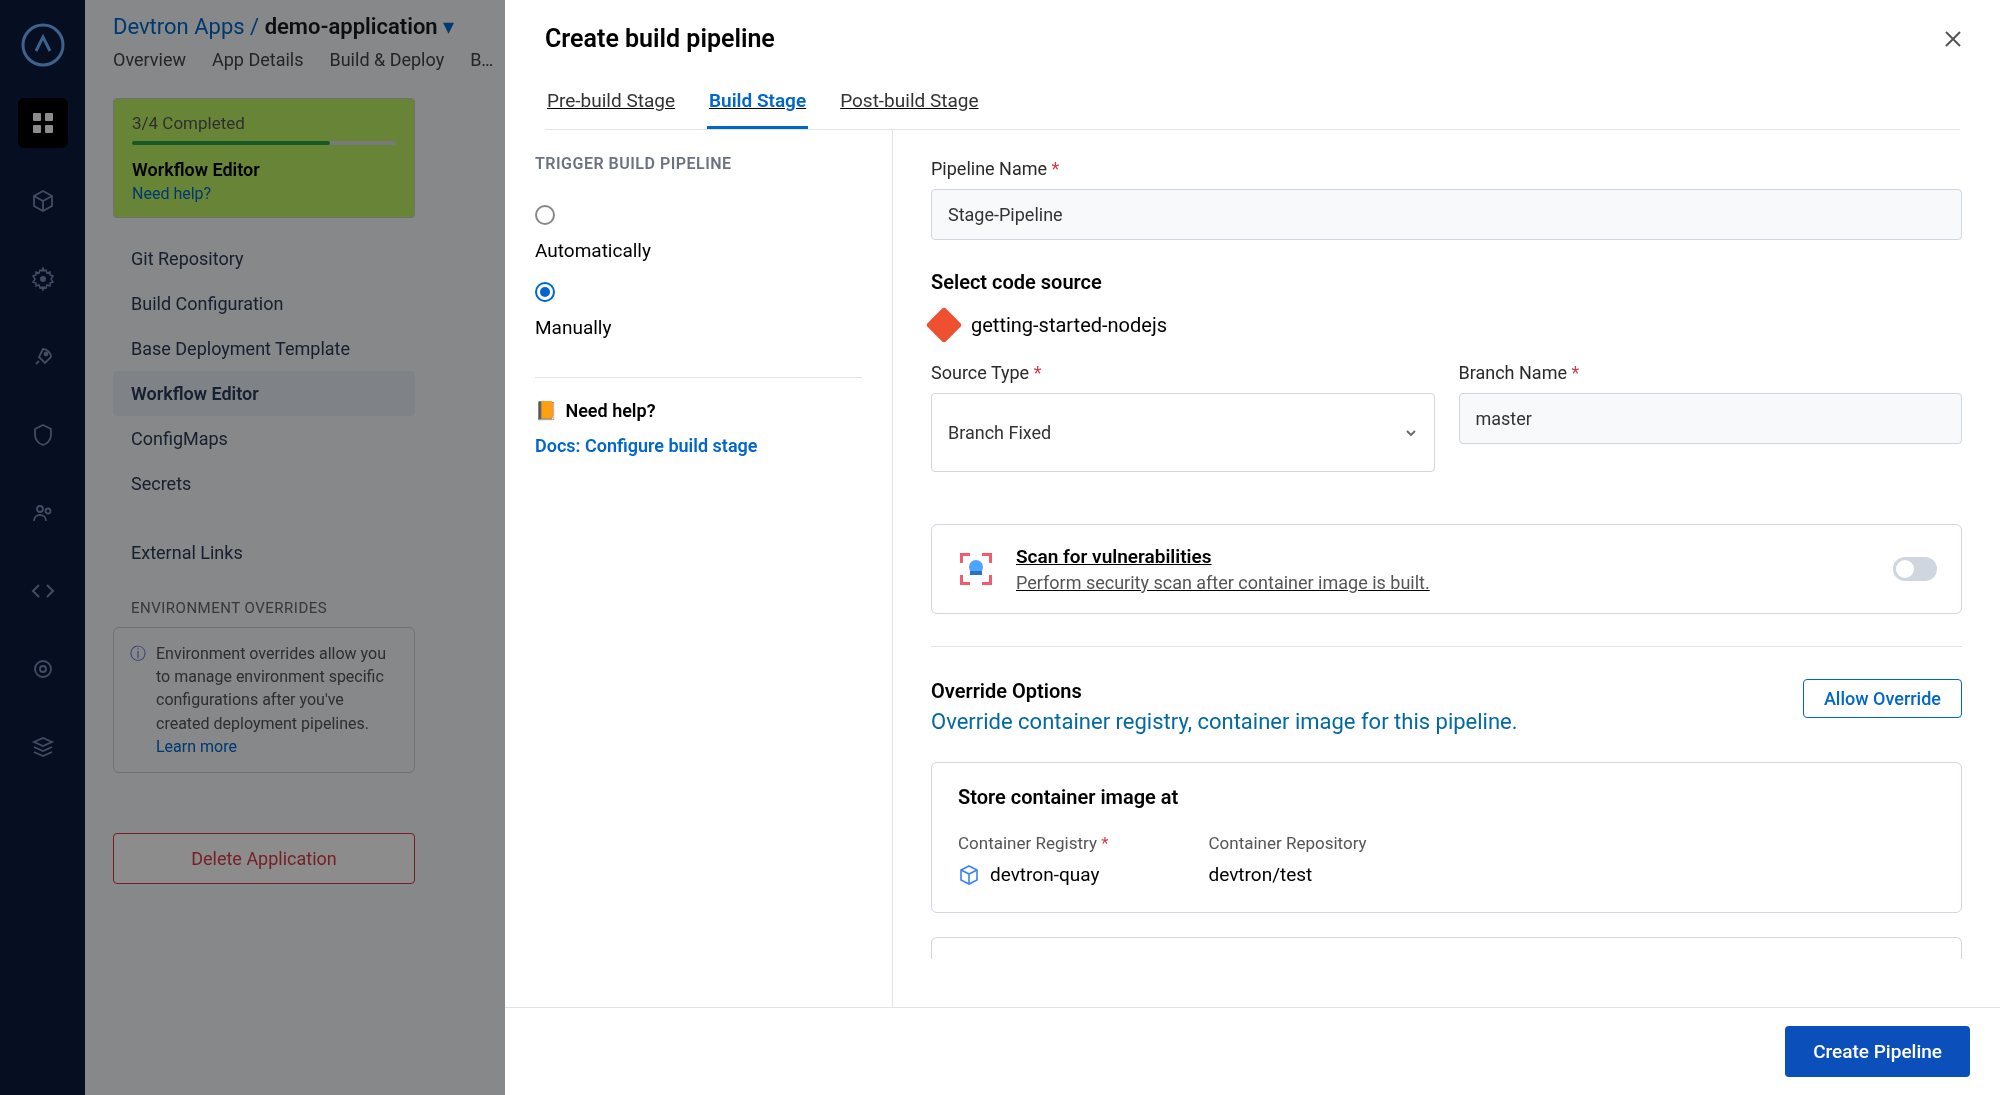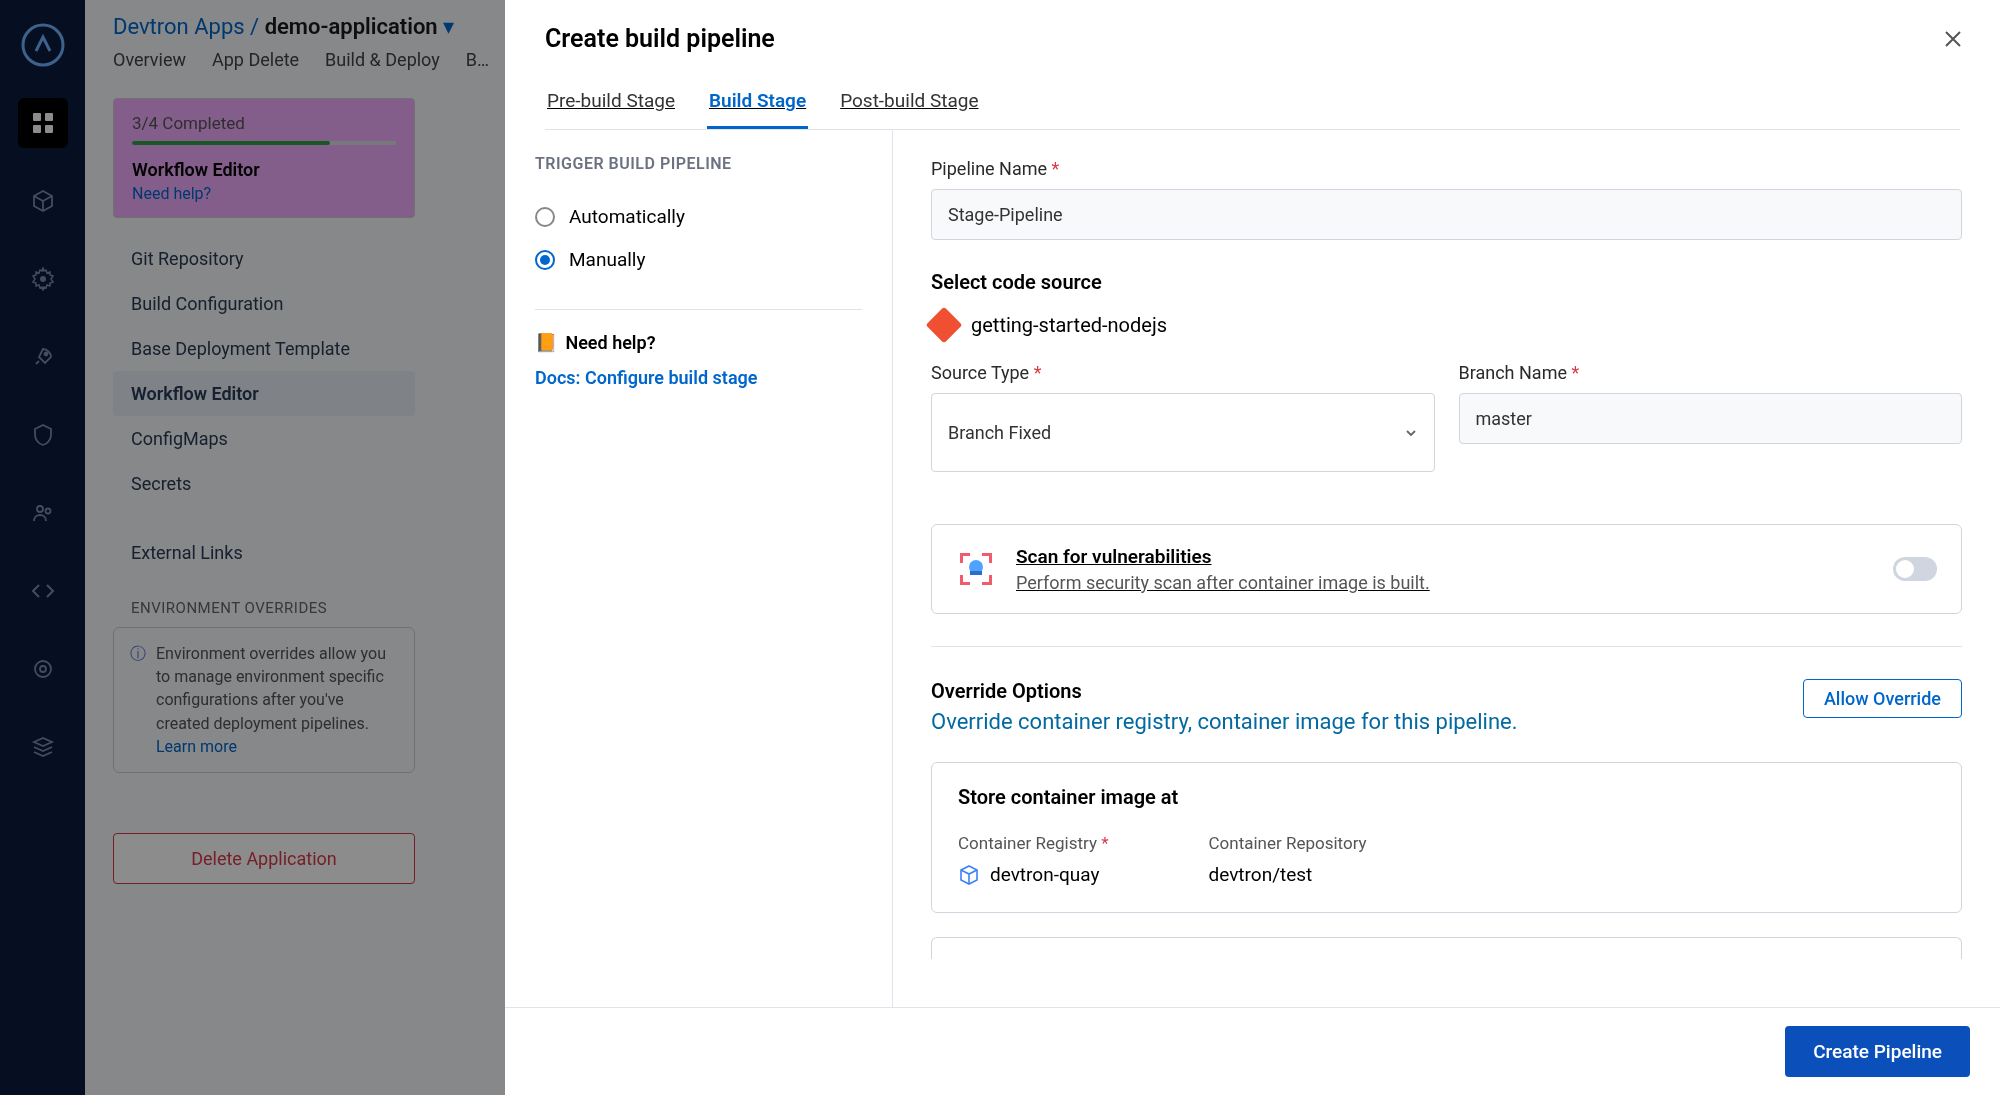--- a/index.html
+++ b/index.html
@@ -12,21 +12,21 @@
   .nav-item.active { background: #000; color: #fff; }
 
   
   .bg-page { position: absolute; left: 85px; top: 0; right: 0; bottom: 0; background: #f5f7fa; padding: 0; }
   .bg-header { height: 78px; padding: 14px 28px 0; }
   .breadcrumb { font-size: 22px; color: #0066cc; }
   .breadcrumb .leaf { font-weight: 600; color: #1a1a1a; }
   .bg-tabs { display: flex; gap: 26px; margin-top: 10px; font-size: 18px; color: #444; }
   .bg-body { display: flex; padding-left: 14px; }
   .bg-sidebar { width: 330px; padding: 20px 14px; }
-  .progress-box { border: 1px solid #ccc; border-radius: 4px; padding: 14px 18px; background: #f0abfc; }
+  .progress-box { border: 1px solid #ccc; border-radius: 4px; padding: 14px 18px; background: #bef264; }
   .progress-text { font-size: 17px; color: #555; }
   .progress-bar { height: 4px; background: #d9dde4; margin: 8px 0 14px; border-radius: 2px; position: relative; }
   .progress-bar-fill { position: absolute; left: 0; top: 0; height: 100%; width: 75%; background: #2ea043; border-radius: 2px; }
   .progress-title { font-weight: 600; font-size: 18px; }
   .progress-help { color: #0066cc; font-size: 16px; margin-top: 4px; }
   .bg-nav-list { margin-top: 18px; }
   .bg-nav-list div { padding: 12px 18px; font-size: 18px; color: #2a3b55; border-radius: 4px; }
   .bg-nav-list div.sel { background: #e7eef7; font-weight: 600; }
   .bg-env-block { margin-top: 24px; }
   .bg-env-head { font-size: 15px; color: #666; letter-spacing: .5px; padding: 0 18px 10px; }
@@ -43,21 +43,21 @@
   .modal-title { font-size: 25px; font-weight: 600; }
   .close-icon { position: absolute; top: 28px; right: 36px; color: #555; }
   .modal-tabs { display: flex; gap: 30px; margin-top: 24px; border-bottom: 1px solid #e0e4ea; text-decoration: underline; }
   .modal-tab { font-size: 19px; padding: 12px 2px 14px; color: #333; border-bottom: 3px solid transparent; }
   .modal-tab.active { color: #0066cc; border-bottom-color: #0066cc; font-weight: 600; }
 
   .modal-body { flex: 1; display: flex; overflow: hidden; }
   .modal-left { width: 388px; border-right: 1px solid #e0e4ea; padding: 24px 30px; }
   .sec-label { font-size: 16px; color: #6b7280; letter-spacing: .5px; font-weight: 600; }
   .radio-group { margin-top: 22px; margin-bottom: 28px; }
-  .radio-row { display: flex; align-items: center; gap: 14px; padding: 10px 0; font-size: 19px; }
+  .radio-row { display: flex; gap: 14px; padding: 10px 0; font-size: 19px; flex-direction: column; }
   .radio { width: 20px; height: 20px; border-radius: 50%; border: 2px solid #888; position: relative; flex-shrink: 0; }
   .radio.checked { border-color: #0066cc; }
   .radio.checked::after { content: ""; position: absolute; inset: 3px; background: #0066cc; border-radius: 50%; }
   .divider { height: 1px; background: #e0e4ea; margin: 8px 0 22px; }
   .help-head { font-size: 18px; font-weight: 600; display: flex; align-items: center; gap: 8px; }
   .docs-link { color: #0066cc; font-size: 18px; font-weight: 600; margin-top: 14px; display: block; }
 
   .modal-right { flex: 1; padding: 28px 38px 0; overflow-y: auto; }
   .fld-label { font-size: 18px; color: #2a2a2a; margin-bottom: 10px; }
   .req { color: #d73a49; }
@@ -168,21 +168,21 @@
 <div class="bg-page">
   <div class="bg-header">
     <div class="breadcrumb">
       <span>Devtron Apps</span>
       <span> / </span>
       <span class="leaf">demo-application</span>
       <span> ▾</span>
     </div>
     <div class="bg-tabs">
       <span>Overview</span>
-      <span>App Delete</span>
+      <span>App Details</span>
       <span>Build &amp; Deploy</span>
       <span>B…</span>
     </div>
   </div>
   <div class="bg-body">
     <div class="bg-sidebar">
       <div class="progress-box">
         <div class="progress-text">3/4 Completed</div>
         <div class="progress-bar">
             <div class="progress-bar-fill"></div>

